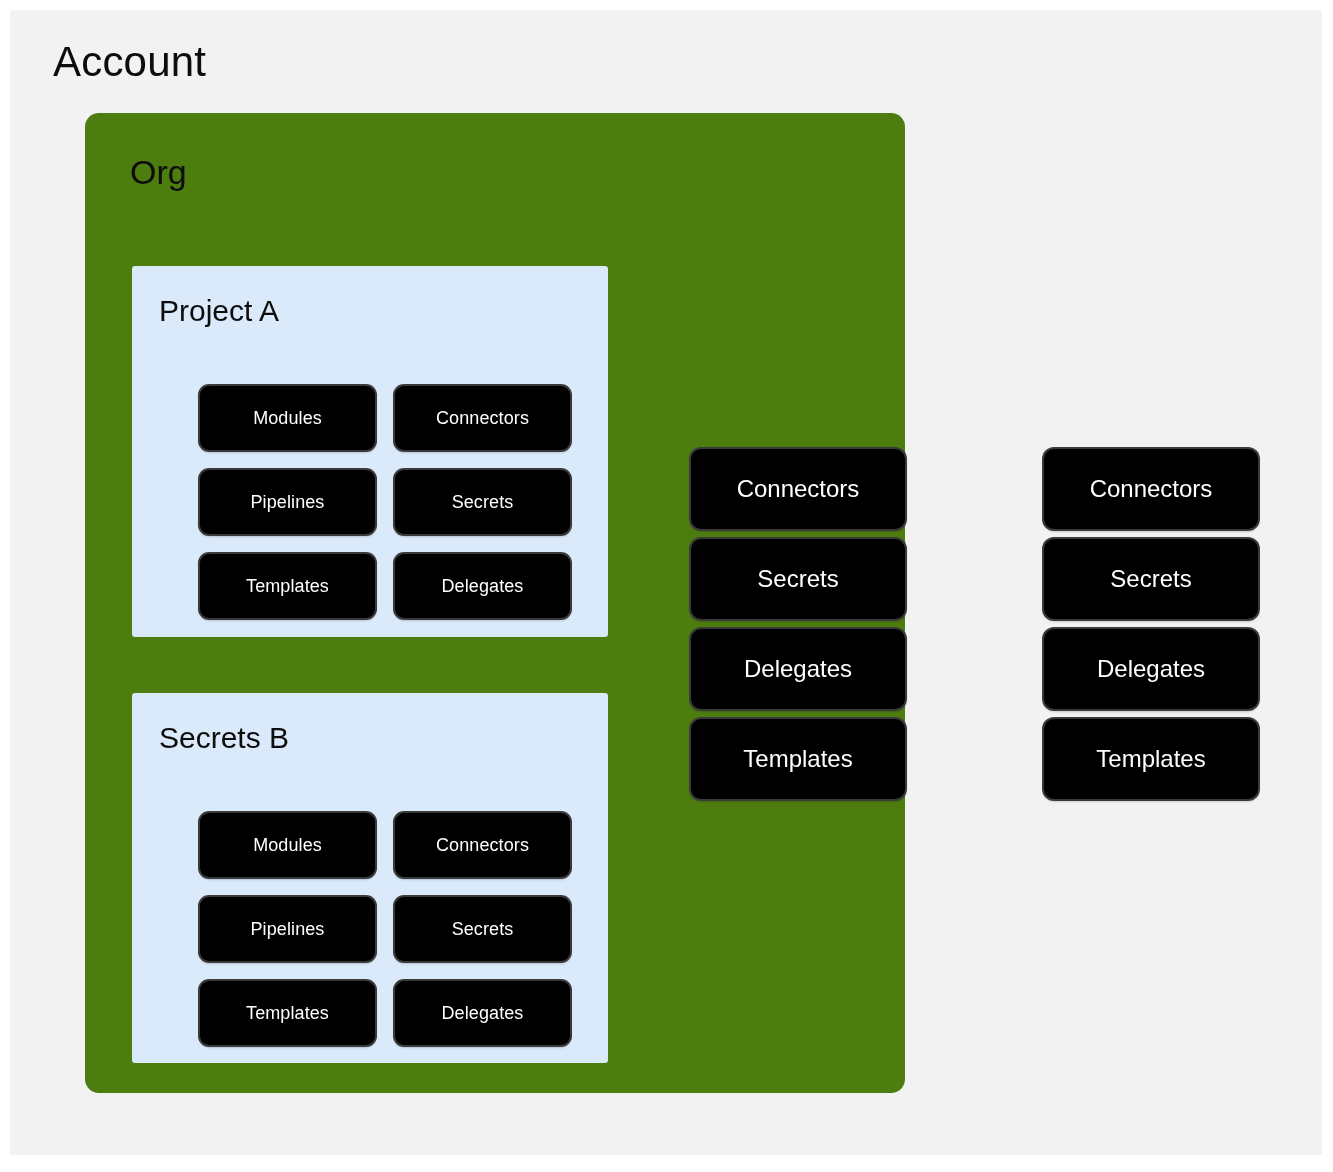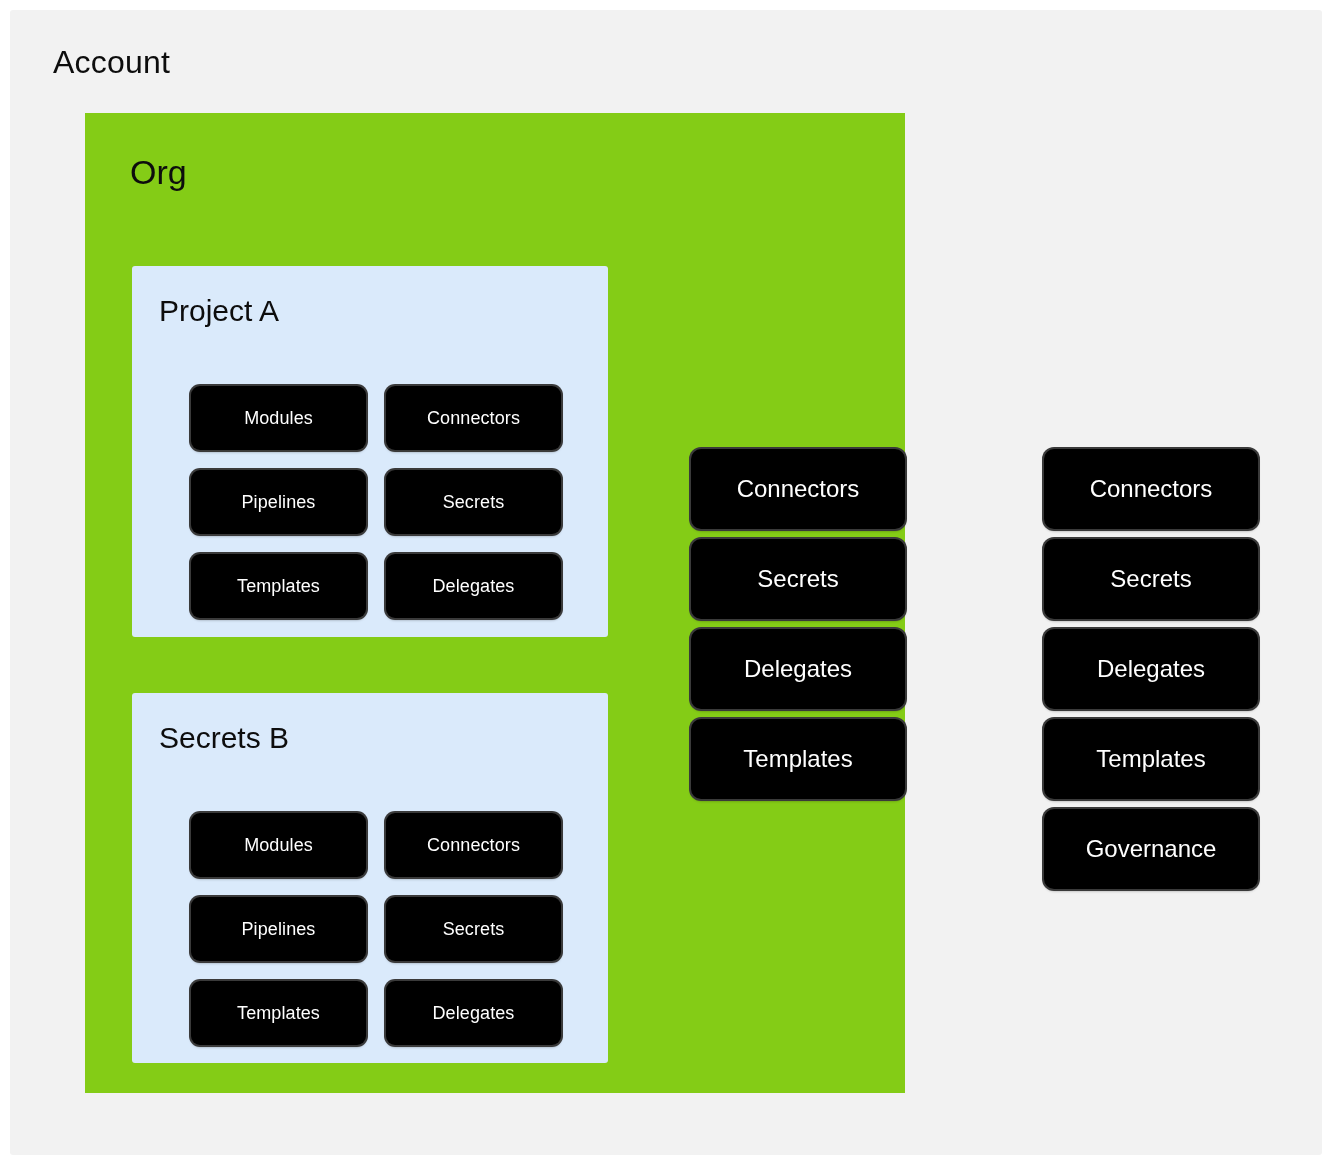--- a/index.html
+++ b/index.html
@@ -29,37 +29,37 @@
     width: 1312px;
     height: 1145px;
     background: #f2f2f2;
     border-radius: 3px;
   }
 
   .account-title {
     position: absolute;
     left: 43px;
     top: 28px;
-    font-size: 32px;
+    font-size: 42px;
     line-height: 48px;
     color: #0d0d0d;
     font-weight: 400;
     letter-spacing: 0.2px;
     white-space: nowrap;
   }
 
   
   .org-panel {
     position: absolute;
     left: 75px;
     top: 103px;
     width: 820px;
     height: 980px;
-    background: #84cc16;
-    border-radius: 0;
+    background: #4d7c0f;
+    border-radius: 14px;
   }
 
   .org-title {
     position: absolute;
     left: 45px;
     top: 38px;
     font-size: 34px;
     line-height: 42px;
     color: #0d0d0d;
     font-weight: 400;
@@ -84,21 +84,21 @@
     top: 26px;
     font-size: 30px;
     line-height: 38px;
     color: #0d0d0d;
     font-weight: 400;
     white-space: nowrap;
   }
 
   .project-grid {
     position: absolute;
-    left: 59px;
+    left: 68px;
     top: 120px;
     display: grid;
     grid-template-columns: 175px 175px;
     grid-auto-rows: 64px;
     column-gap: 18px;
     row-gap: 9px;
     gap: 20px;
   }
 
   
@@ -181,18 +181,17 @@
       <div class="chip large">Secrets</div>
       <div class="chip large">Delegates</div>
       <div class="chip large">Templates</div>
     </div>
 
     <div class="scope-column account-scope">
       <div class="chip large">Connectors</div>
       <div class="chip large">Secrets</div>
       <div class="chip large">Delegates</div>
       <div class="chip large">Templates</div>
-      <div class="chip large">Governance</div>
     </div>
 
   </div>
 
 </div>
 
 </body></html>

